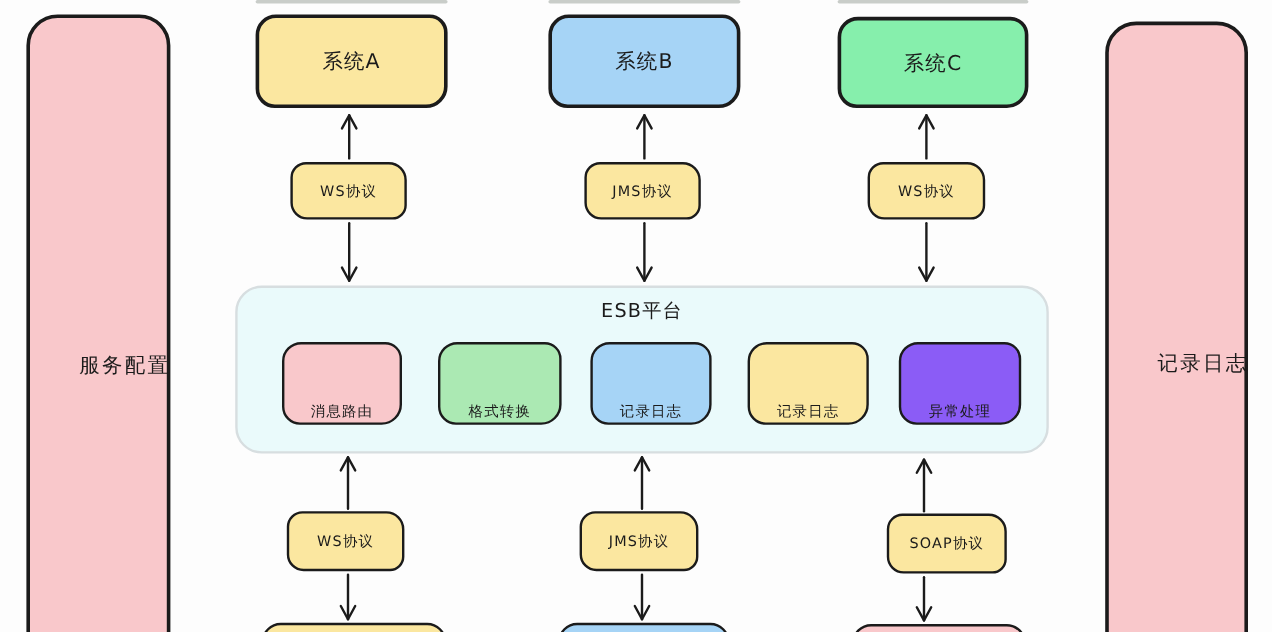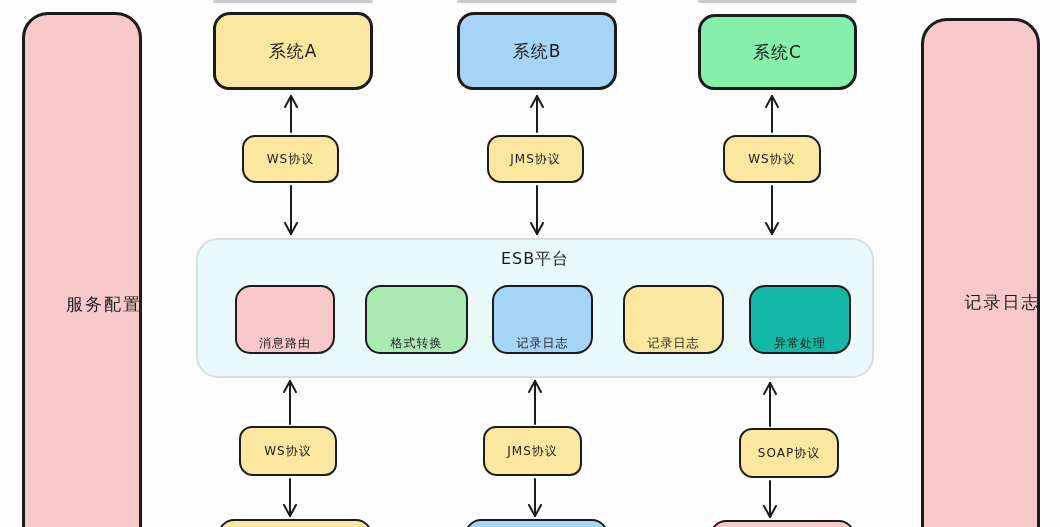--- a/index.html
+++ b/index.html
@@ -121,21 +121,21 @@
     </div>
     <div class="box module" style="left: 167px; top: 45px; width: 103px; height: 69px; background-color: rgb(171, 233, 179);">
       <span>格式转换</span>
     </div>
     <div class="box module" style="left: 294px; top: 45px; width: 101px; height: 69px; background-color: rgb(166, 212, 246);">
       <span>记录日志</span>
     </div>
     <div class="box module" style="left: 425px; top: 45px; width: 101px; height: 69px; background-color: rgb(251, 231, 160);">
       <span>记录日志</span>
     </div>
-    <div class="box module" style="left: 551px; top: 45px; width: 102px; height: 69px; background-color: #14b8a6;">
+    <div class="box module" style="left: 551px; top: 45px; width: 102px; height: 69px; background-color: #8b5cf6;">
       <span>异常处理</span>
     </div>
   </div>
 
   <div class="box proto" style="left: 239px; top: 426px; width: 98px; height: 50px; background-color: rgb(251, 231, 160);">
     <span>WS协议</span>
   </div>
   <div class="box proto" style="left: 483px; top: 426px; width: 99px; height: 50px; background-color: rgb(251, 231, 160);">
     <span>JMS协议</span>
   </div>

